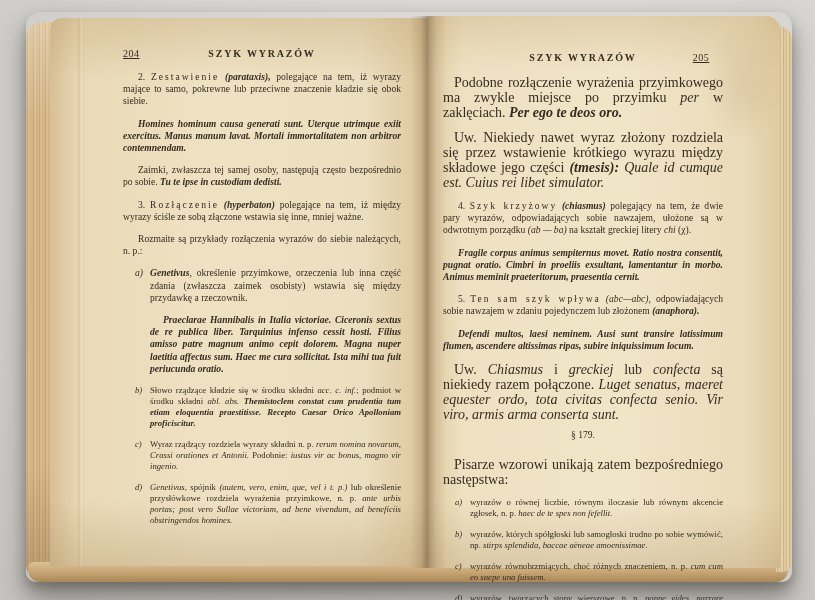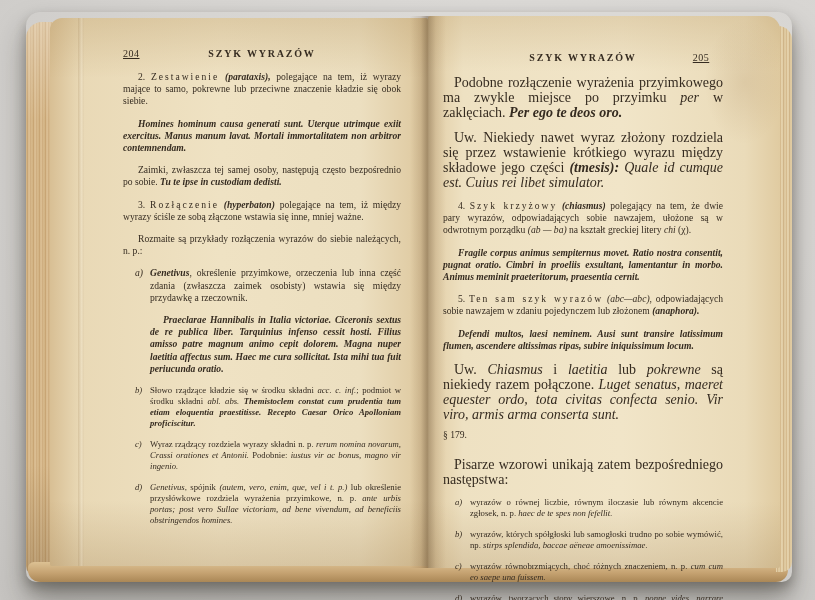--- a/index.html
+++ b/index.html
@@ -67,21 +67,21 @@
   .ph-spacer{flex:0 0 44px;}
   .page-body{margin-top:9px;}
   .pg{margin-top:10px;}
   .pg.body{text-indent:15px;}
   .pg.ex{font-weight:700;font-style:italic;text-indent:15px;}
   .pg.itemex{font-weight:700;font-style:italic;padding-left:27px;text-indent:13px;}
   .pg.note{font-size:14px;line-height:15px;text-indent:11px;}
   .pg.item{position:relative;padding-left:27px;}
   .pg.item .lab{position:absolute;left:12px;font-style:italic;}
   .pg.item.small{font-size:8.7px;line-height:11px;}
-  .pg.section{text-align:left;text-indent:0;margin-top:7px;margin-bottom:16px;}
+  .pg.section{text-align:center;text-indent:0;margin-top:7px;margin-bottom:16px;}
   .it{font-style:italic;}
   .bi{font-style:italic;font-weight:700;}
   .spx{letter-spacing:2px;}
 </style>
 </head>
 <body>
 
 <div class="scene">
   <div class="book">
     <div class="edge-left"></div>
@@ -115,23 +115,23 @@
       <div class="page-head">
         <span class="ph-spacer"></span>
         <span class="running">SZYK WYRAZÓW</span>
         <span class="pageno right">205</span>
       </div>
       <div class="page-body" id="right-body">
           <div class="pg note"><span>Podobne rozłączenie wyrażenia przyimkowego ma zwykle miejsce po przyimku </span><span class="it">per</span><span> w zaklęciach. </span><span class="bi">Per ego te deos oro.</span></div>
           <div class="pg note"><span>Uw. Niekiedy nawet wyraz złożony rozdziela się przez wstawienie krótkiego wyrazu między składowe jego części </span><span class="bi">(tmesis):</span><span> </span><span class="it">Quale id cumque est. Cuius rei libet simulator.</span></div>
           <div class="pg body"><span>4. </span><span class="spx">Szyk krzyżowy</span><span> </span><span class="bi">(chiasmus)</span><span> polegający na tem, że dwie pary wyrazów, odpowiadających sobie nawzajem, ułożone są w odwrotnym porządku </span><span class="it">(ab — ba)</span><span> na kształt greckiej litery </span><span class="it">chi</span><span> (χ).</span></div>
           <div class="pg ex"><span>Fragile corpus animus sempiternus movet. Ratio nostra consentit, pugnat oratio. Cimbri in proeliis exsultant, lamentantur in morbo. Animus meminit praeteritorum, praesentia cernit.</span></div>
-          <div class="pg body"><span>5. </span><span class="spx">Ten sam szyk wyrazów</span><span> </span><span class="it">(abc—abc)</span><span>, odpowiadających sobie nawzajem w zdaniu pojedynczem lub złożonem </span><span class="bi">(anaphora).</span></div>
+          <div class="pg body"><span>5. </span><span class="spx">Ten sam szyk wpływa</span><span> </span><span class="it">(abc—abc)</span><span>, odpowiadających sobie nawzajem w zdaniu pojedynczem lub złożonem </span><span class="bi">(anaphora).</span></div>
           <div class="pg ex"><span>Defendi multos, laesi neminem. Ausi sunt transire latissimum flumen, ascendere altissimas ripas, subire iniquissimum locum.</span></div>
-          <div class="pg note"><span>Uw. </span><span class="it">Chiasmus</span><span> i </span><span class="it">laetitia</span><span> lub </span><span class="it">pokrewne</span><span> są niekiedy razem połączone. </span><span class="it">Luget senatus, maeret equester ordo, tota civitas confecta senio. Vir viro, armis arma conserta sunt.</span></div>
+          <div class="pg note"><span>Uw. </span><span class="it">Chiasmus</span><span> i </span><span class="it">greckiej</span><span> lub </span><span class="it">confecta</span><span> są niekiedy razem połączone. </span><span class="it">Luget senatus, maeret equester ordo, tota civitas confecta senio. Vir viro, armis arma conserta sunt.</span></div>
           <div class="pg section"><span>§ 179.</span></div>
           <div class="pg note"><span>Pisarze wzorowi unikają zatem bezpośredniego następstwa:</span></div>
           <div class="pg item small"><span class="lab">a)</span><span>wyrazów o równej liczbie, równym iloczasie lub równym akcencie zgłosek, n. p. </span><span class="it">haec de te spes non fefellit.</span></div>
           <div class="pg item small"><span class="lab">b)</span><span>wyrazów, których spółgłoski lub samogłoski trudno po sobie wymówić, np. </span><span class="it">stirps splendida, baccae aëneae amoenissimae.</span></div>
           <div class="pg item small"><span class="lab">c)</span><span>wyrazów równobrzmiących, choć różnych znaczeniem, n. p. </span><span class="it">cum cum eo saepe una fuissem.</span></div>
           <div class="pg item small"><span class="lab">d)</span><span>wyrazów, tworzących stopy wierszowe, n. p. </span><span class="it">nonne vides, narrare solebat, esse videtur, crede mihi.</span></div>
         </div>
     </div>
   </div>
 </div>

